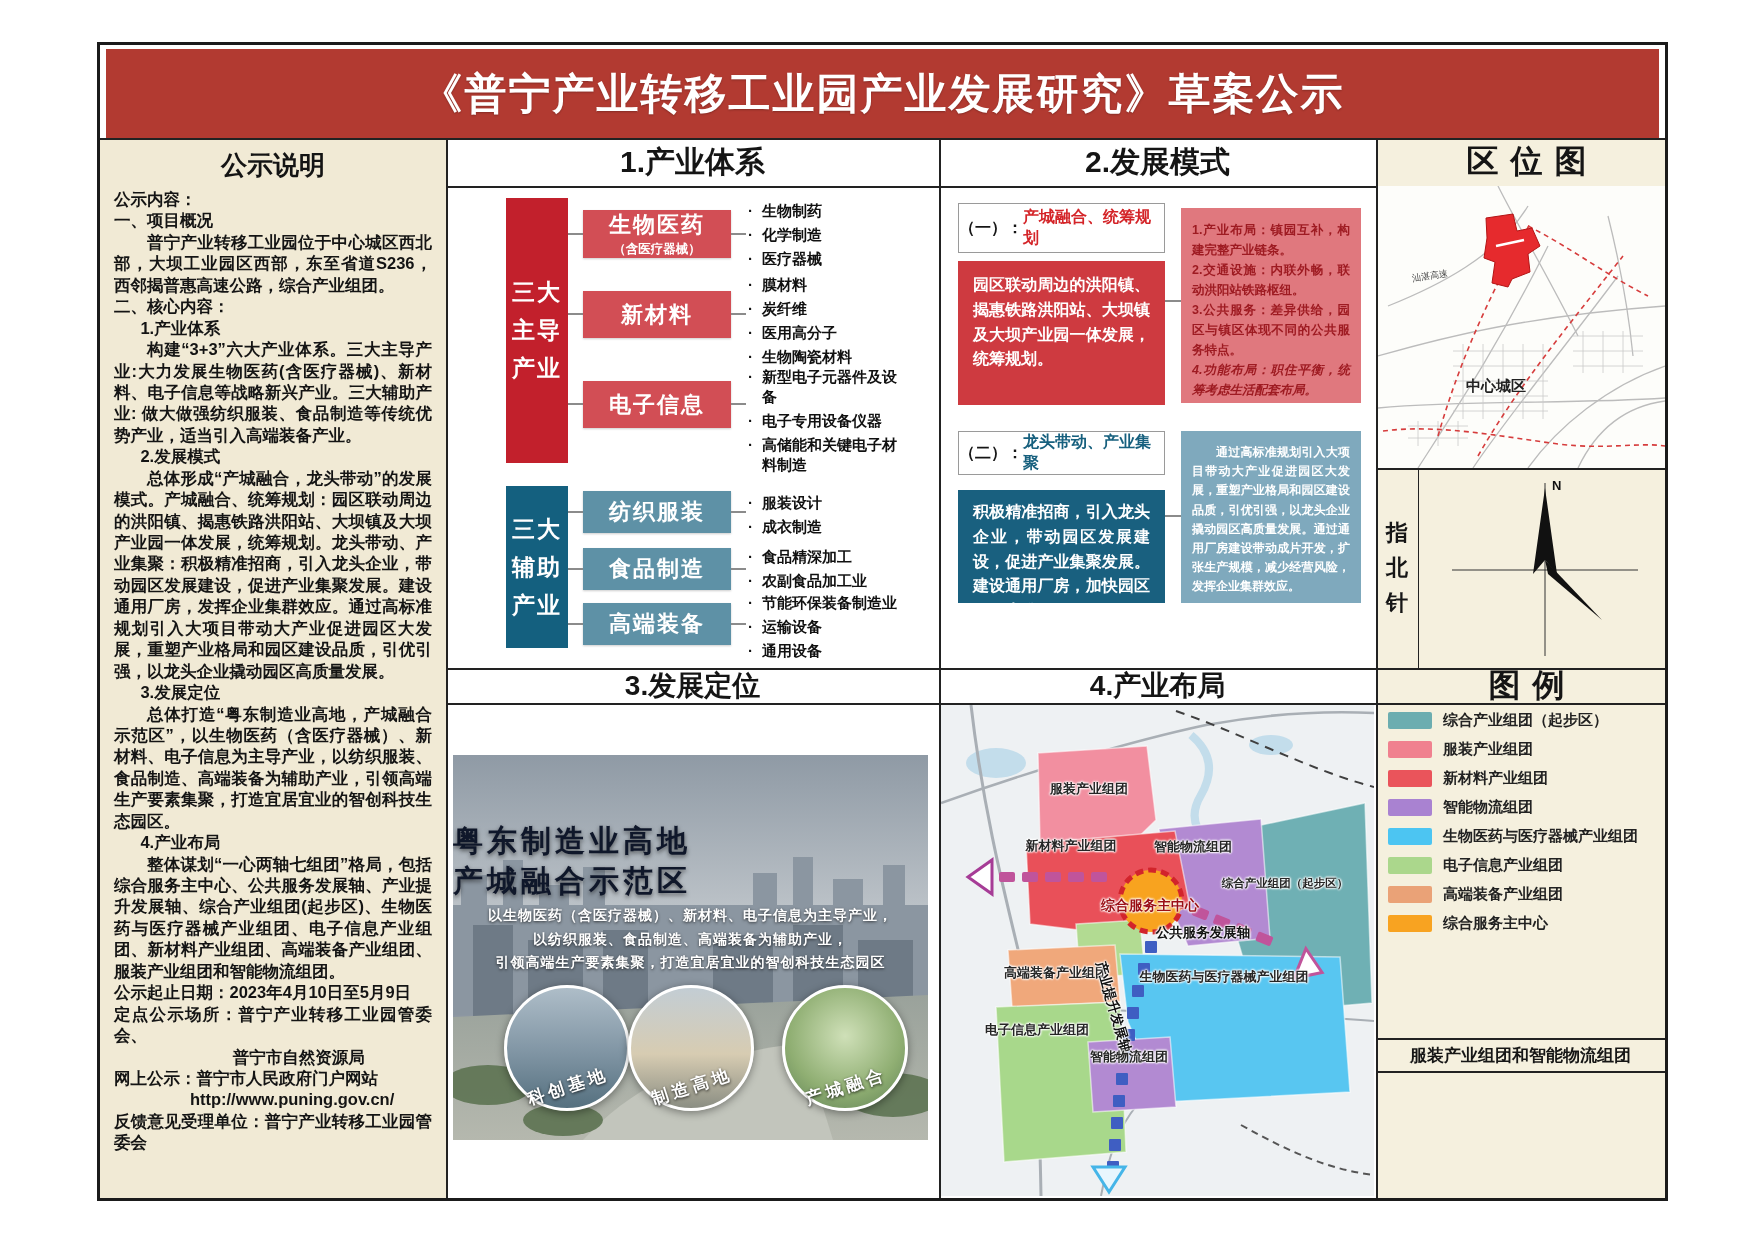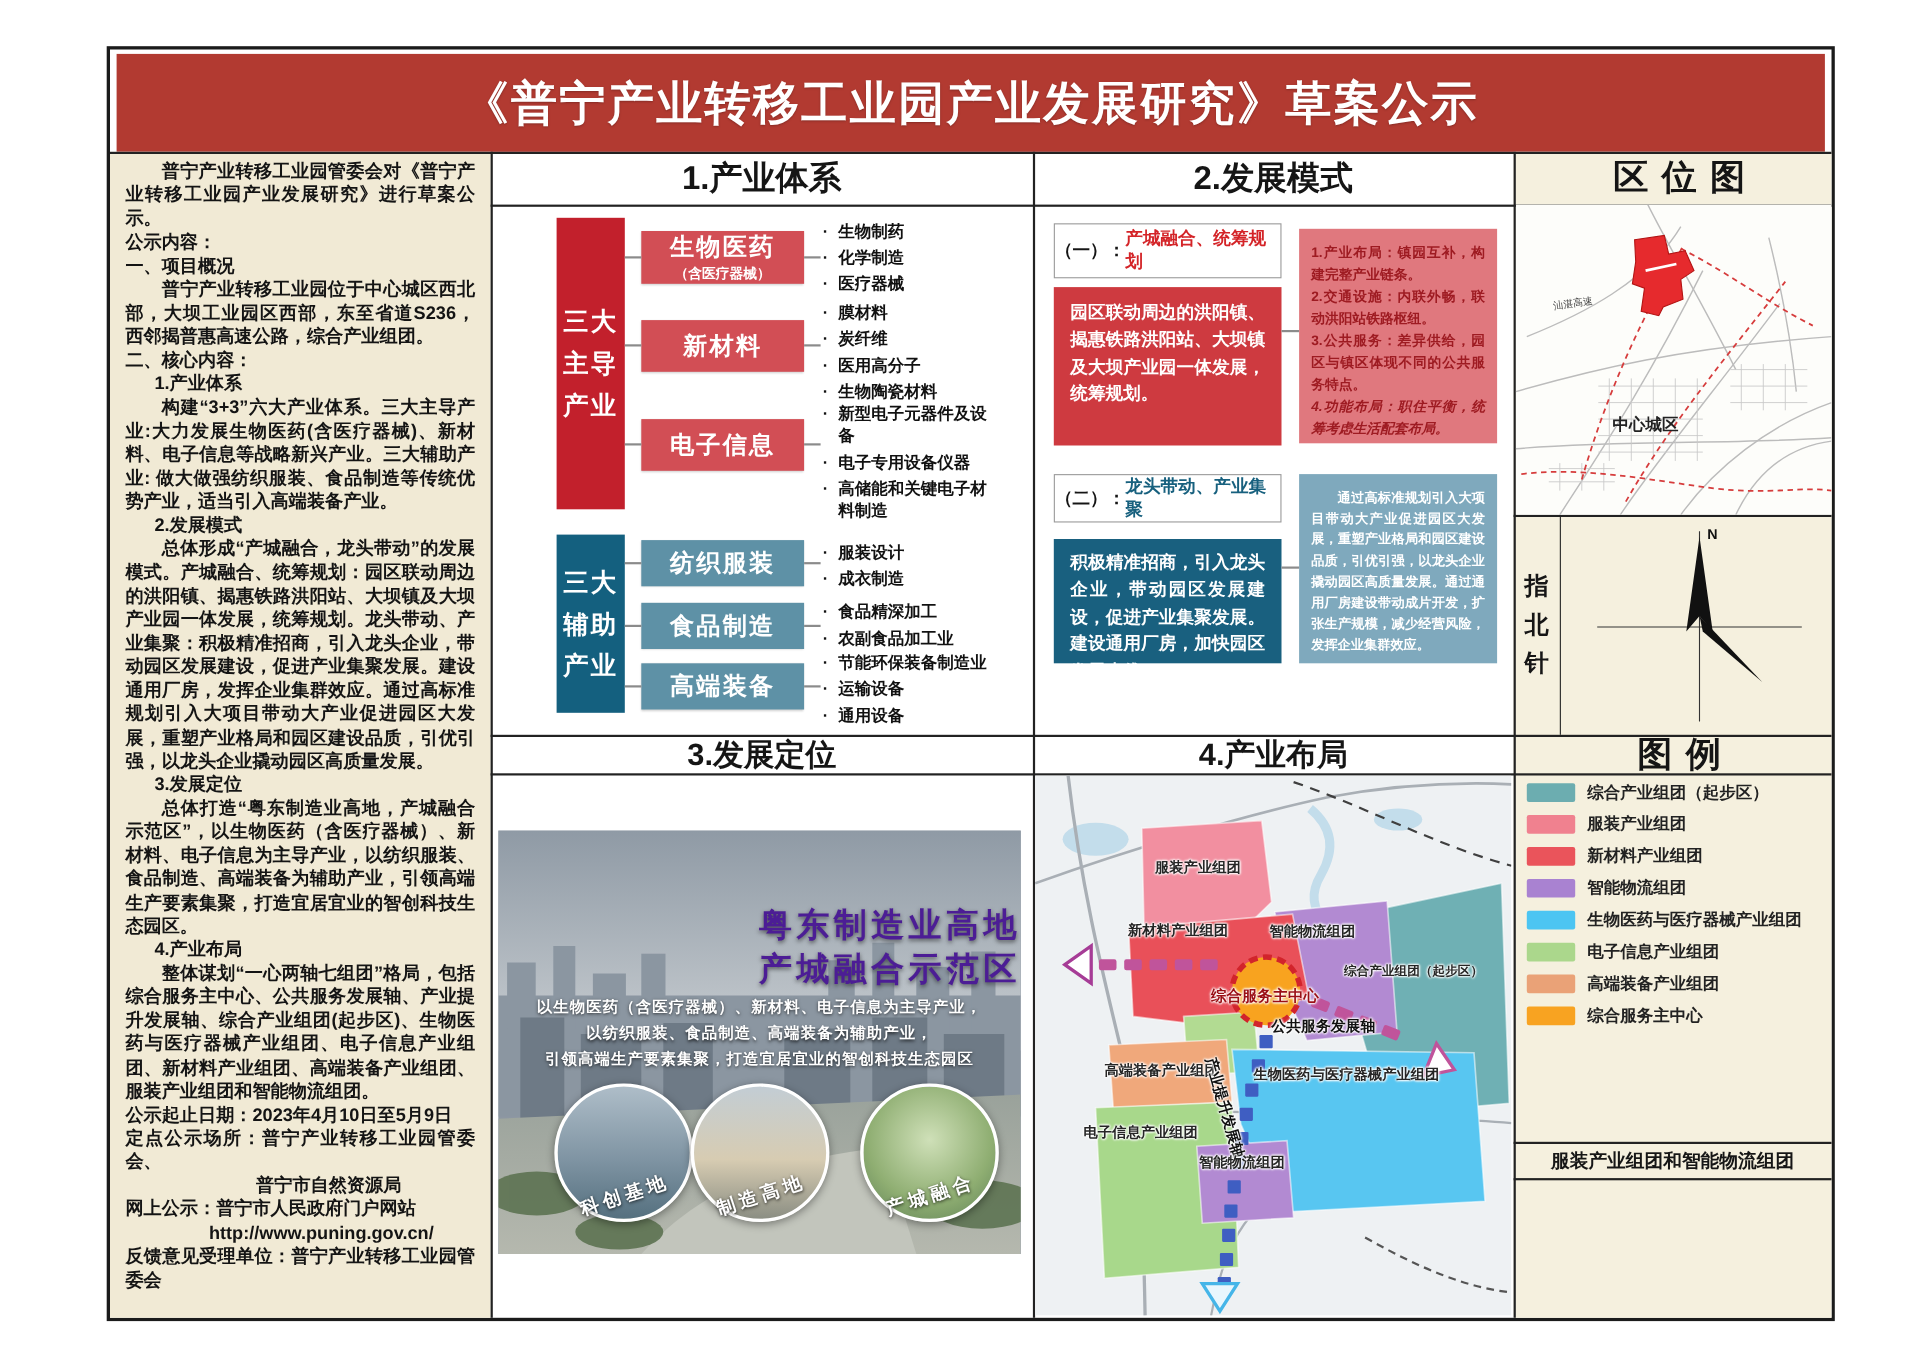--- a/index.html
+++ b/index.html
@@ -40,21 +40,21 @@
   .conn{position:absolute;height:0;border-top:2px solid #8b8b8b;}
   
   .wbox{position:absolute;width:207px;background:#fff;border:1px solid #9a9a9a;display:flex;align-items:center;justify-content:center;font-size:16px;font-weight:800;box-sizing:border-box;}
   .wbox .pref{color:#151515;}
   .fillbox{position:absolute;width:207px;box-sizing:border-box;padding:12px 15px;color:#fff;font-size:16px;font-weight:700;line-height:1.55;text-align:justify;}
   .sidebox{position:absolute;width:180px;box-sizing:border-box;padding:12px 11px;font-size:12.5px;font-weight:700;line-height:1.6;text-align:justify;}
   .sidebox div{margin:0;}
   .sidebox .ind{text-indent:2em;color:#fff;}
   
   .photo{position:absolute;left:353px;top:710px;width:475px;height:385px;overflow:hidden;background:#8d97a2;}
-  .ph-head{position:absolute;left:0;width:100%;text-align:right;color:#4c1d95;font-size:30px;font-weight:800;letter-spacing:4px;text-shadow:0 2px 4px rgba(20,20,20,.6);}
+  .ph-head{position:absolute;left:0;width:100%;text-align:left;color:#0f172a;font-size:30px;font-weight:800;letter-spacing:4px;text-shadow:0 2px 4px rgba(20,20,20,.6);}
   .ph-line{position:absolute;left:0;width:100%;text-align:center;color:#fff;font-size:14px;font-weight:700;letter-spacing:1px;text-shadow:0 1px 3px rgba(0,0,0,.7);}
   .pcircle{position:absolute;width:126px;height:126px;border-radius:50%;border:3px solid #fff;box-sizing:border-box;overflow:hidden;box-shadow:0 2px 8px rgba(0,0,0,.4);}
   .pclabel{position:absolute;width:200px;text-align:center;color:#fff;font-size:17px;font-weight:800;letter-spacing:4px;text-shadow:0 1px 3px rgba(0,0,0,.8);transform:rotate(-18deg);}
   
   .mlabel{position:absolute;transform:translate(-50%,-50%);font-size:13px;font-weight:800;color:#262626;white-space:nowrap;
           text-shadow:-1px 0 2px #fff,1px 0 2px #fff,0 -1px 2px #fff,0 1px 2px #fff;}
   
   .legend{position:absolute;left:1288px;top:666px;width:268px;display:flex;flex-direction:column;gap:11px;}
   .leg-row{display:flex;align-items:center;gap:11px;height:18px;}
   .leg-swatch{width:44px;height:17px;border-radius:2px;flex:0 0 auto;}
@@ -83,21 +83,21 @@
   <div class="vl" style="left:346px;top:93px;height:1060px;"></div>
   <div class="vl" style="left:839px;top:93px;height:1060px;"></div>
   <div class="vl" style="left:1276px;top:93px;height:1060px;"></div>
   <div class="hl" style="left:346px;top:141px;width:1219px;"></div>
   <div class="hl" style="left:346px;top:623px;width:1219px;"></div>
   <div class="hl" style="left:346px;top:658px;width:1219px;"></div>
   <div class="hl" style="left:1276px;top:423px;width:289px;"></div>
   <div class="vl" style="left:1318px;top:423px;height:200px;border-left-width:1.5px;"></div>
 
   <div class="notice">
-    <p class="n-ind">普宁产业转移工业园管委会对《普宁产业转移工业园产业发展研究》进行草案公示。</p>
+    <div class="n-title">公示说明</div>
     <p class="n-h1">公示内容：</p>
     <p class="n-h2">一、项目概况</p>
     <p class="n-ind">普宁产业转移工业园位于中心城区西北部，大坝工业园区西部，东至省道S236，西邻揭普惠高速公路，综合产业组团。</p>
     <p class="n-h2">二、核心内容：</p>
     <p class="n-h3">1.产业体系</p>
     <p class="n-ind">构建“3+3”六大产业体系。三大主导产业:大力发展生物医药(含医疗器械)、新材料、电子信息等战略新兴产业。三大辅助产业: 做大做强纺织服装、食品制造等传统优势产业，适当引入高端装备产业。</p>
     <p class="n-h3">2.发展模式</p>
     <p class="n-ind">总体形成“产城融合，龙头带动”的发展模式。产城融合、统筹规划：园区联动周边的洪阳镇、揭惠铁路洪阳站、大坝镇及大坝产业园一体发展，统筹规划。龙头带动、产业集聚：积极精准招商，引入龙头企业，带动园区发展建设，促进产业集聚发展。建设通用厂房，发挥企业集群效应。通过高标准规划引入大项目带动大产业促进园区大发展，重塑产业格局和园区建设品质，引优引强，以龙头企业撬动园区高质量发展。</p>
     <p class="n-h3">3.发展定位</p>
     <p class="n-ind">总体打造“粤东制造业高地，产城融合示范区”，以生物医药（含医疗器械）、新材料、电子信息为主导产业，以纺织服装、食品制造、高端装备为辅助产业，引领高端生产要素集聚，打造宜居宜业的智创科技生态园区。</p>

